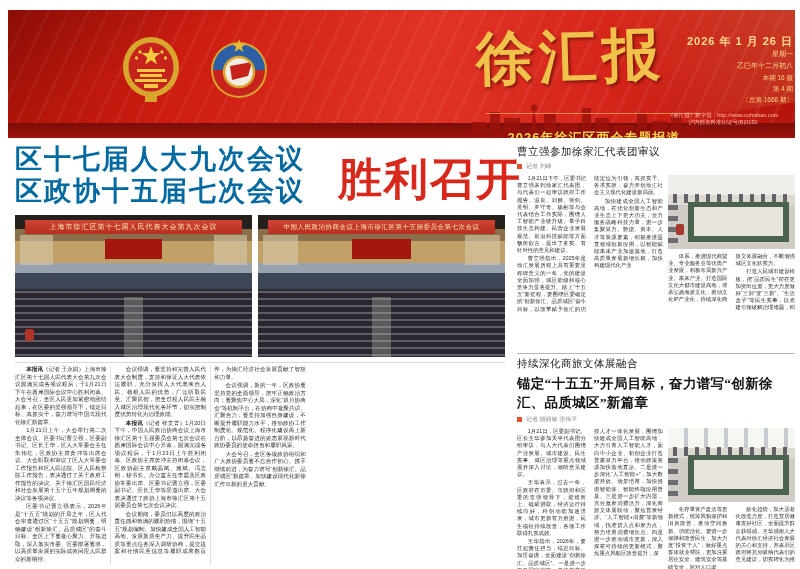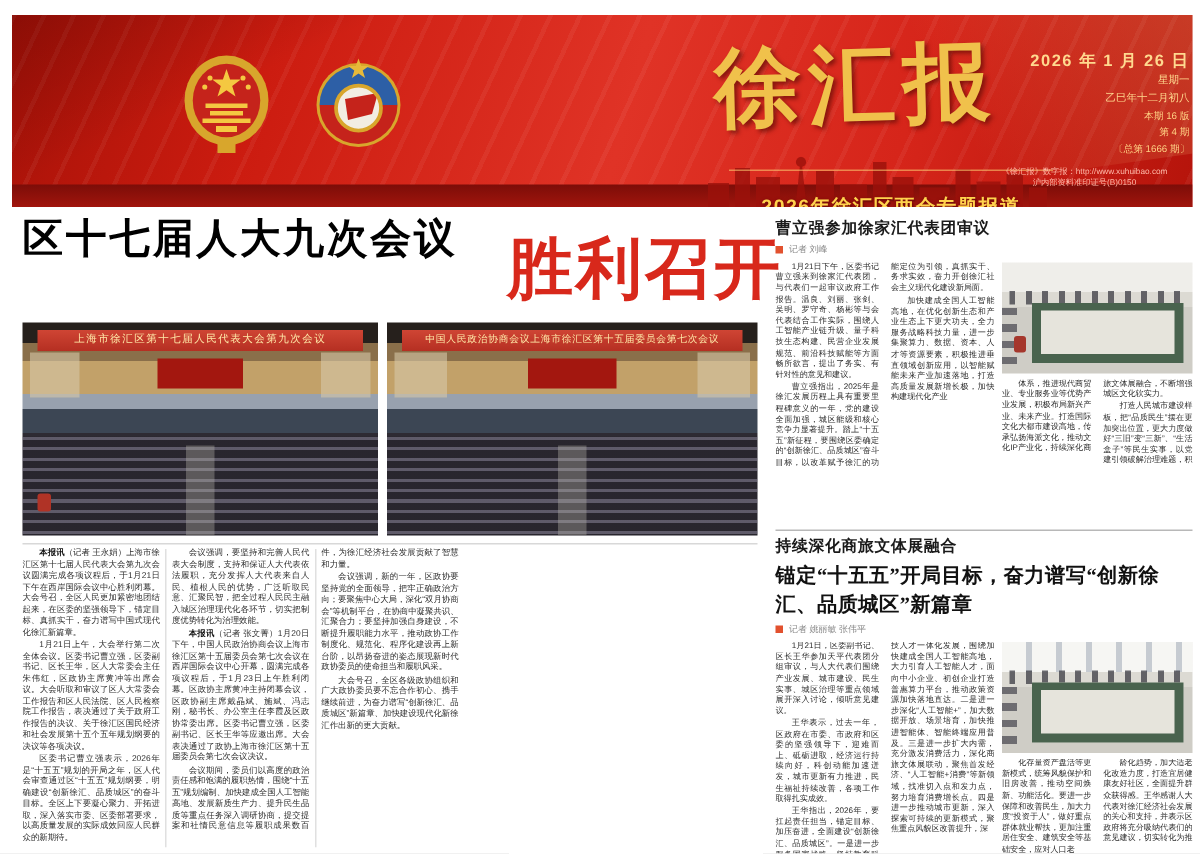--- a/index.html
+++ b/index.html
@@ -38,21 +38,21 @@
     color:#ffd98f; line-height:10px; }
   .dateblock .d1 { font-size:11px; font-weight:bold; letter-spacing:1px; margin-bottom:3px; }
   .dateblock .d2 { font-size:7px; margin-bottom:2px; }
   .dateblock .d3 { font-size:6.5px; margin-bottom:1px; color:#ffd284; }
 
   .contact { position:absolute; left:640px; top:102px; width:150px; text-align:center;
     font-size:5.5px; line-height:7px; color:#ffb9a8; }
 
   
   .lead-headline { position:absolute; left:15px; top:143px; width:330px;
-    color:#000000; font-weight:bold; font-size:27px; line-height:32px; letter-spacing:2px; white-space:nowrap; }
+    color:#0369a1; font-weight:bold; font-size:27px; line-height:32px; letter-spacing:2px; white-space:nowrap; }
   .lead-emphasis { position:absolute; left:338px; top:150px;
     color:#d8281b; font-weight:bold; font-size:44px; letter-spacing:2px; white-space:nowrap;text-align:center; }
 
   
   .photo { position:absolute; top:215px; height:142px; overflow:hidden;
     background:linear-gradient(#26201c 0 14px, #8a6f4a 14px 26px, #c2a169 26px 48px, #98a1ae 48px 58px, #3c4654 58px 74px, #2e2b33 74px 100%); }
   .photo1 { left:15px; width:237px; }
   .photo2 { left:258px; width:247px; }
   .photo .flags { position:absolute; left:38%; width:24%; top:24px; height:20px; background:#a3170f; }
   .photo .sidepanel { position:absolute; top:20px; width:14%; height:30px; background:#d6c8a8; opacity:.6; }
@@ -67,21 +67,21 @@
 
   
   .lead-body { position:absolute; left:15px; top:362px; width:490px; height:203px; overflow:hidden;
     column-count:5; column-gap:8px; column-rule:1px solid #e0e0e0; column-fill:auto;
     font-size:5.6px; line-height:7.5px; color:#2c2c2c; text-align:justify; border-top:1px solid #d8d8d8; padding-top:3px; }
   .lead-body p { text-indent:2em; margin-bottom:1px; }
   .lead-body b { font-weight:bold; color:#111; }
 
   
   .article { position:absolute; left:517px; width:278px; }
-  .kicker { font-size:10.5px; font-weight:bold; color:#1a1a1a; letter-spacing:0.5px; }
+  .kicker { font-size:10.5px; font-weight:normal; color:#1a1a1a; letter-spacing:0.5px; }
   .headline { font-family:"Liberation Serif", serif; font-weight:bold; font-size:13.5px; line-height:19px;
     color:#111; letter-spacing:0.3px; margin-top:3px; }
   .byline { margin-top:3px; font-size:6px; color:#8a8a8a; display:flex; align-items:center; }
   .byline .sq { display:inline-block; width:5px; height:5px; background:#e2512e; margin-right:4px; }
   .art-body { display:flex; margin-top:4px; }
   .art-cols { width:146px; column-count:2; column-gap:8px; column-fill:auto;
     font-size:5.4px; line-height:7.2px; color:#2c2c2c; text-align:justify; overflow:hidden; }
   .art-cols p, .under-cols p { text-indent:2em; margin-bottom:1px; }
   .art-right { width:127px; margin-left:5px; }
   .meetphoto { position:relative; width:127px; height:74px; overflow:hidden;
@@ -181,20 +181,21 @@
     </div>
 
     <div class="contact">
       <div>《徐汇报》数字报：http://www.xuhuibao.com</div>
       <div>沪内部资料准印证号(B)0150</div>
     </div>
   </div>
 
   <div class="lead-headline">
     <div>区十七届人大九次会议</div>
+    <div>区政协十五届七次会议</div>
   </div>
   <div class="lead-emphasis">胜利召开</div>
 
   <div class="photo photo1">
     <div class="sidepanel l"></div>
     <div class="sidepanel r"></div>
     <div class="flags"></div>
     <div class="rows"></div>
     <div class="aisle"></div>
     <div class="figure-red"></div>

